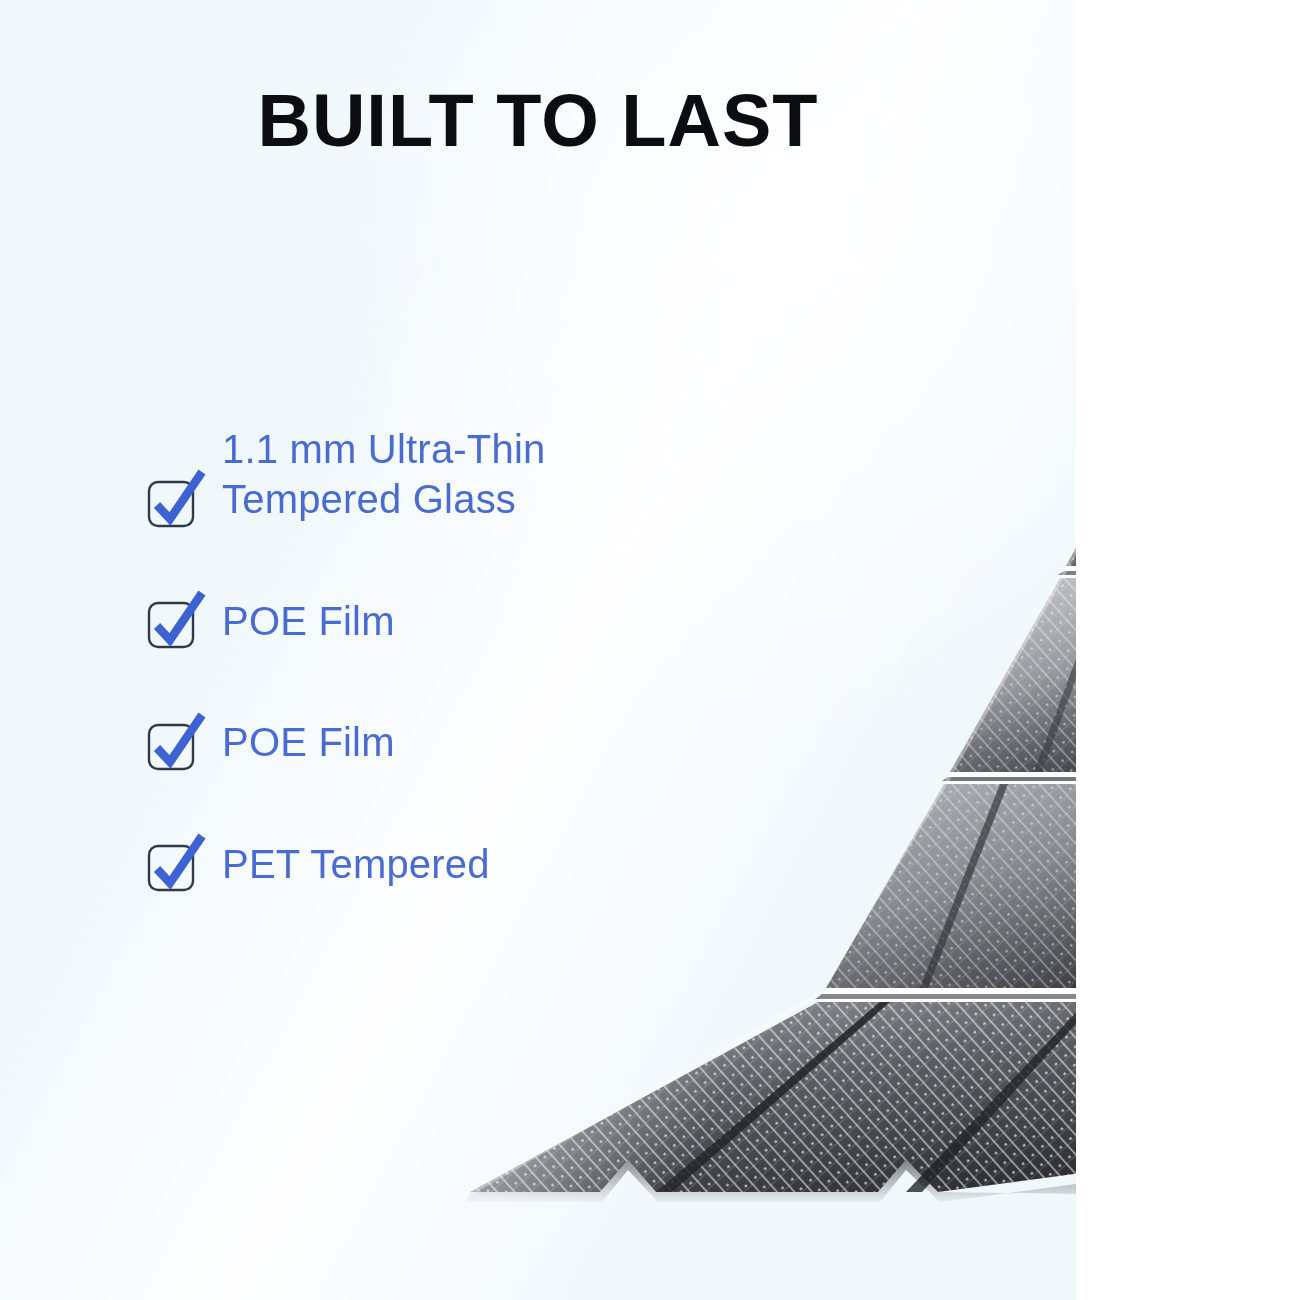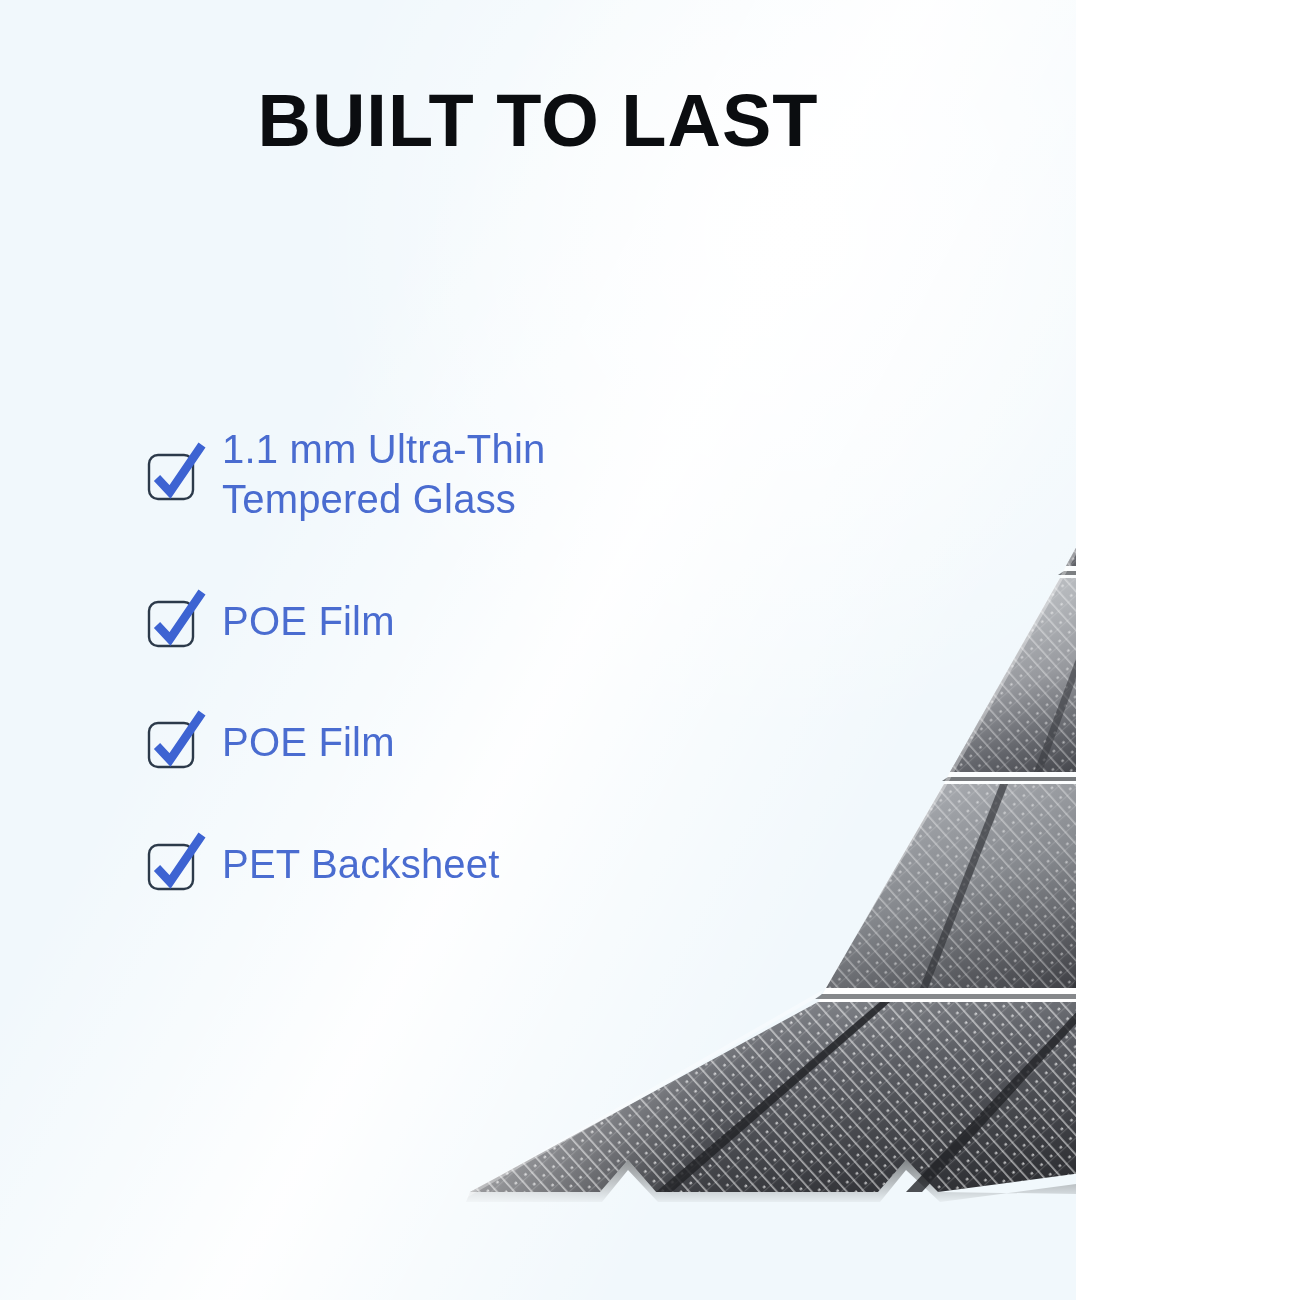--- a/index.html
+++ b/index.html
@@ -62,21 +62,21 @@
 
   
   .features {
     position: absolute;
     left: 148px;
     top: 424px;
     width: 560px;
   }
   .feature {
     display: flex;
-    align-items: center;
+    align-items: flex-end;
     margin-bottom: 71px;
   }
   .feature:last-child { margin-bottom: 0; }
 
   .checkbox {
     position: relative;
     flex: 0 0 auto;
     width: 44px;
     height: 44px;
     margin-right: 30px;
@@ -261,17 +261,17 @@
       <span class="feature-label">POE Film</span>
     </div>
 
     <div class="feature">
       <span class="checkbox">
         <svg viewBox="0 0 64 62" xmlns="http://www.w3.org/2000/svg">
           <rect x="5" y="13" width="44" height="44" rx="9" ry="9" fill="none" stroke="#2c3a4a" stroke-width="2.4"></rect>
           <path d="M13 36 L26 50 L58 3" fill="none" stroke="#3d63d2" stroke-width="8.5" stroke-linecap="butt" stroke-linejoin="miter"></path>
         </svg>
       </span>
-      <span class="feature-label">PET Backsheet</span>
+      <span class="feature-label">PET Tempered</span>
     </div>
 
   </div>
 </div>
 
 </body></html>

